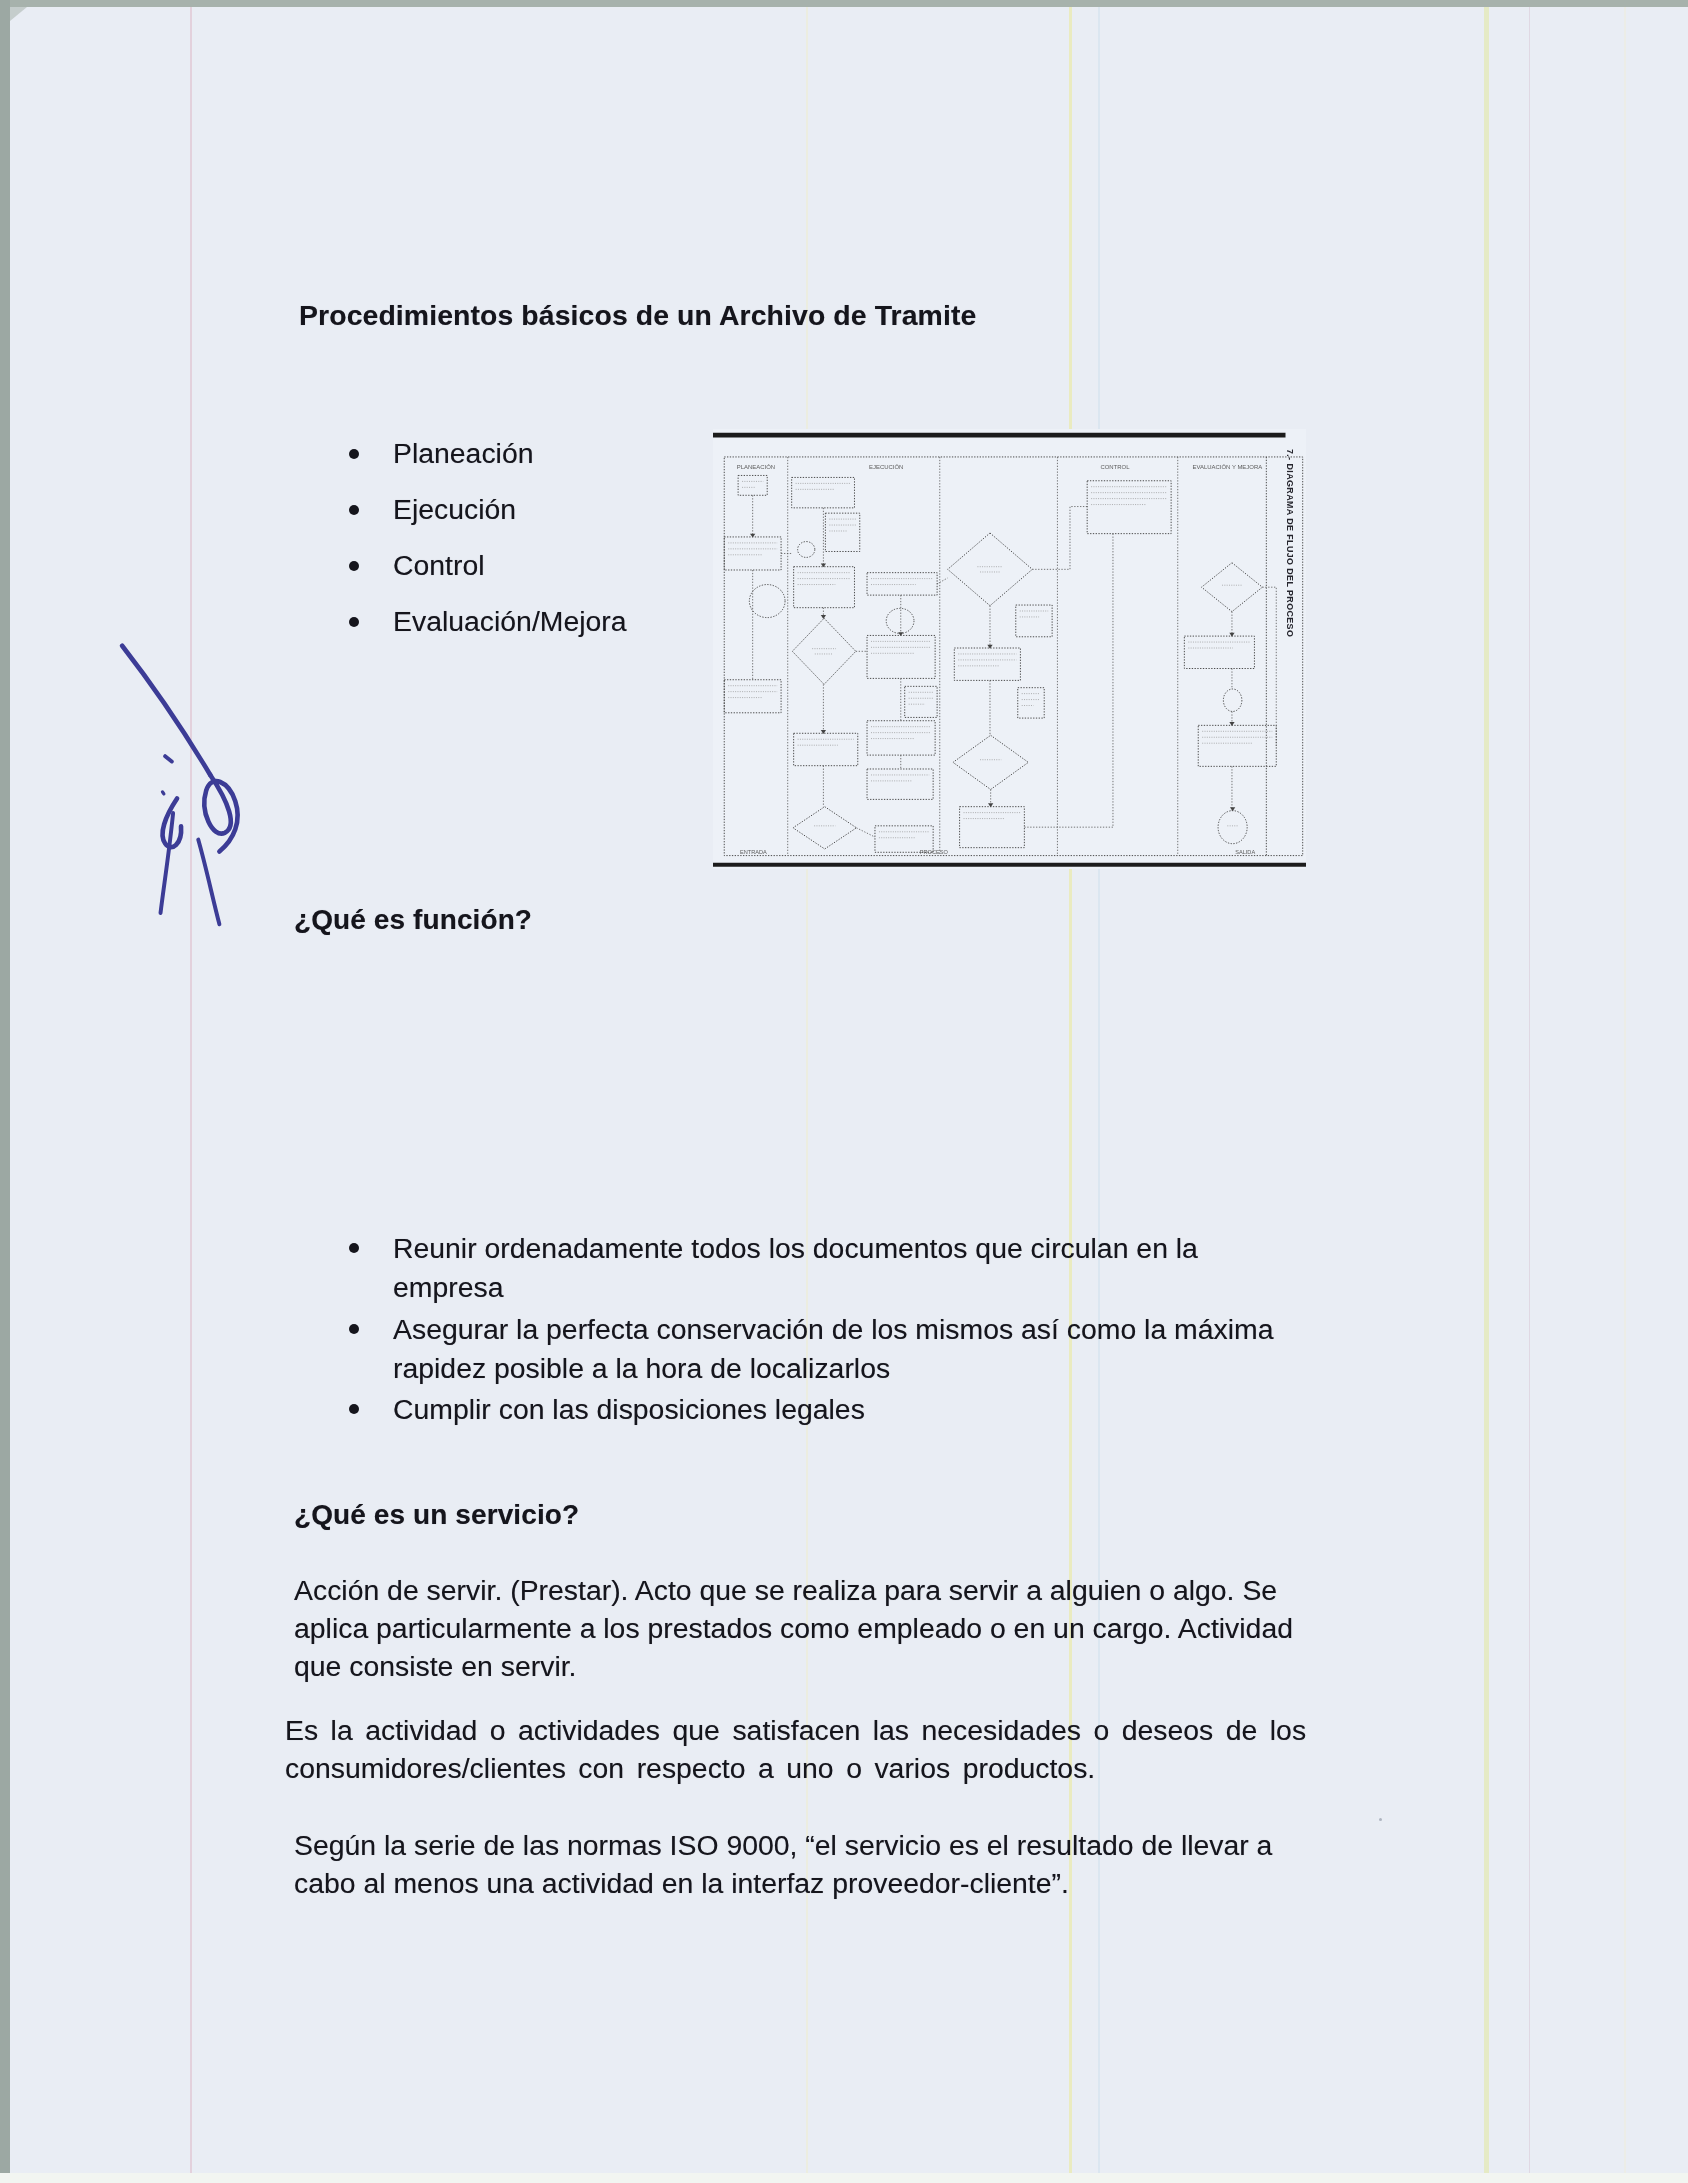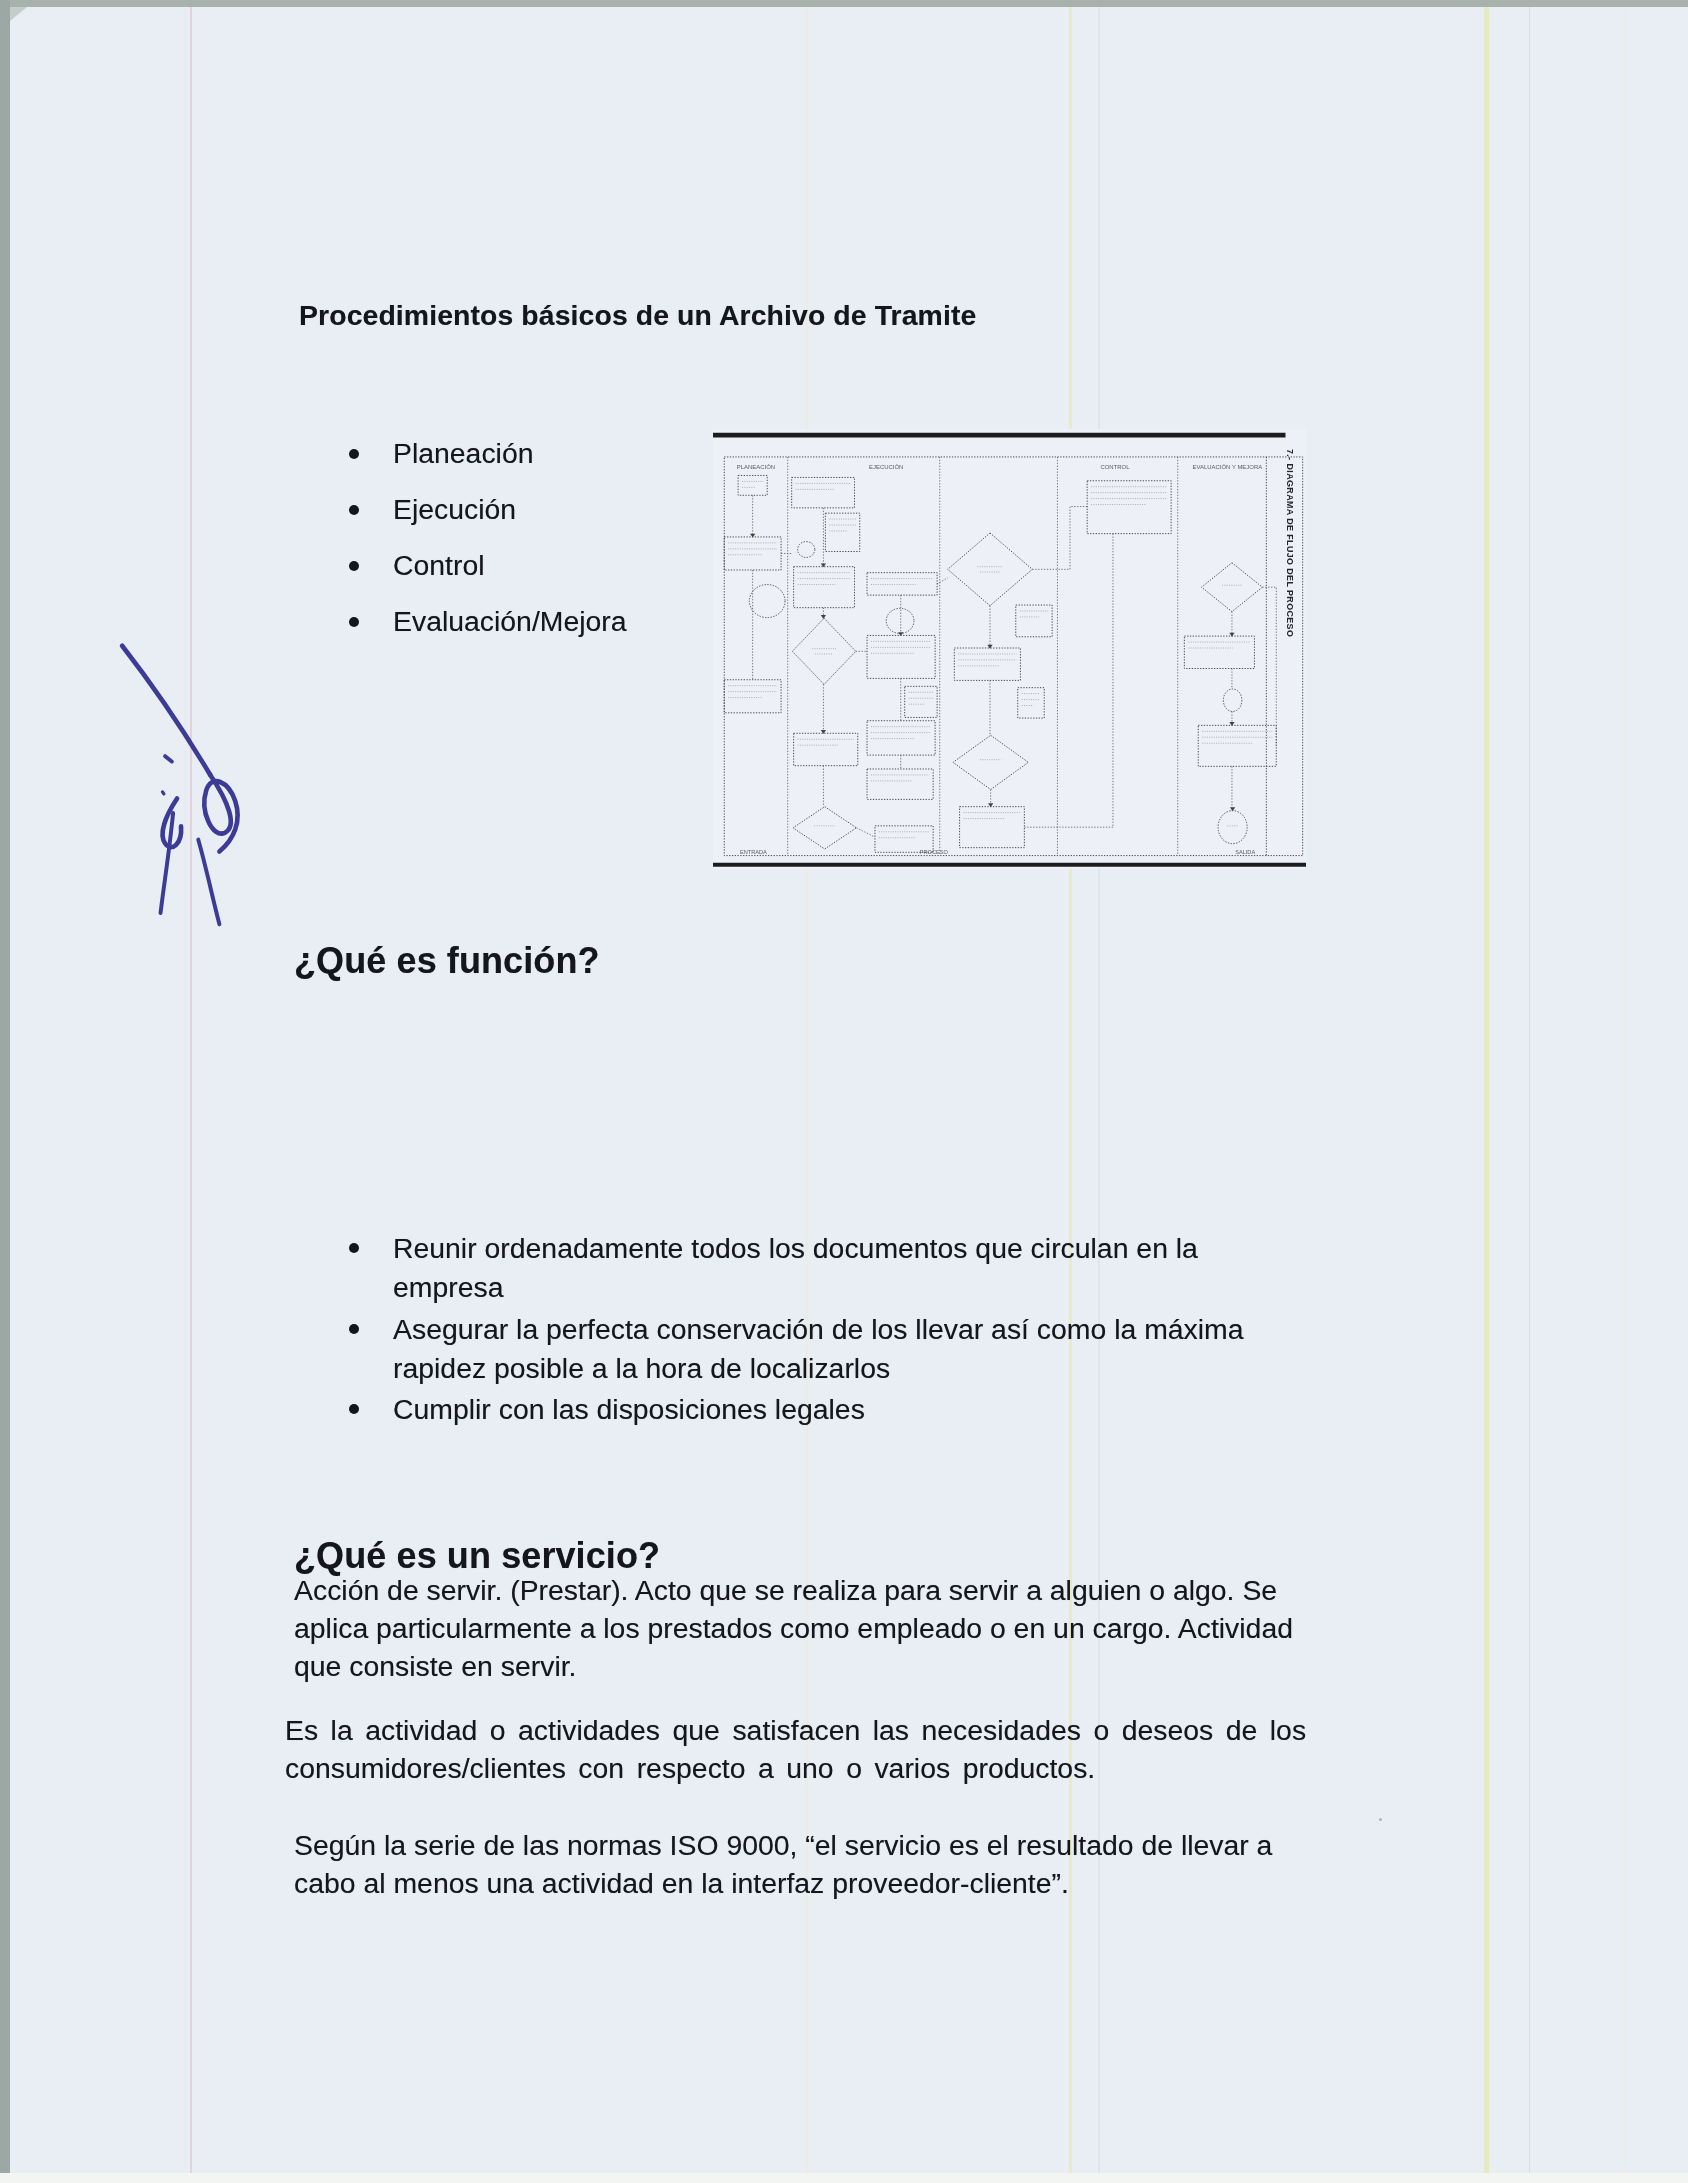--- a/index.html
+++ b/index.html
@@ -19,21 +19,21 @@
   .sl1{left:190px;width:2px;background:rgba(213,130,152,.26);}
   .sl2{left:806px;width:2px;background:rgba(240,238,200,.45);}
   .sl3{left:1069px;width:2.6px;background:rgba(236,233,140,.5);}
   .sl4{left:1098px;width:2px;background:rgba(198,220,235,.4);}
   .sl5{left:1484px;width:4.6px;background:rgba(226,231,158,.55);}
   .sl6{left:1529px;width:1.3px;background:rgba(190,140,170,.22);}
   .sl7{left:1624px;width:2px;background:rgba(240,238,215,.45);}
 
   .txt{position:absolute;z-index:2;text-shadow:0 0 0.7px rgba(20,20,35,.4);}
   .doc-title{left:299px;top:299px;font-size:28.4px;font-weight:bold;letter-spacing:0.1px;}
-  .h2{font-size:36px;font-weight:bold;letter-spacing:0.1px;margin-top:36px;}
+  .h2{font-size:28px;font-weight:bold;letter-spacing:0.1px;}
   .h2-funcion{left:294px;top:904px;}
   .h2-funciones{left:294px;top:1168px;}
   .h2-servicio{left:294px;top:1499px;}
   .para{font-size:28.4px;line-height:38px;white-space:pre-line;width:1125px;}
   .p-funcion{left:294px;top:961px;}
   .p-serv1{left:294px;top:1571px;}
   .p-serv2{left:285px;top:1711px;word-spacing:4.6px;}
   .p-serv3{left:294px;top:1826px;}
 
   ul.blist{list-style:none;margin:0;padding:0;}
@@ -246,21 +246,21 @@
       <path d="M100 204 L110 212" stroke-width="6"></path>
       <path d="M96 258 L98 261" stroke-width="5"></path>
     </g>
   </svg>
 
   <div class="txt h2 h2-funcion">¿Qué es función?</div>
 
   <ul class="txt blist arch-list">
     <li class="bitem"><span class="bdot"></span><span>Reunir ordenadamente todos los documentos que circulan en la
 empresa</span></li>
-    <li class="bitem"><span class="bdot"></span><span>Asegurar la perfecta conservación de los llevar así como la máxima
+    <li class="bitem"><span class="bdot"></span><span>Asegurar la perfecta conservación de los mismos así como la máxima
 rapidez posible a la hora de localizarlos</span></li>
     <li class="bitem"><span class="bdot"></span><span>Cumplir con las disposiciones legales</span></li>
   </ul>
 
   <div class="txt h2 h2-servicio">¿Qué es un servicio?</div>
   <div class="txt para p-serv1">Acción de servir. (Prestar). Acto que se realiza para servir a alguien o algo. Se
 aplica particularmente a los prestados como empleado o en un cargo. Actividad
 que consiste en servir.</div>
   <div class="txt para p-serv2">Es la actividad o actividades que satisfacen las necesidades o deseos de los
 consumidores/clientes con respecto a uno o varios productos.</div>

